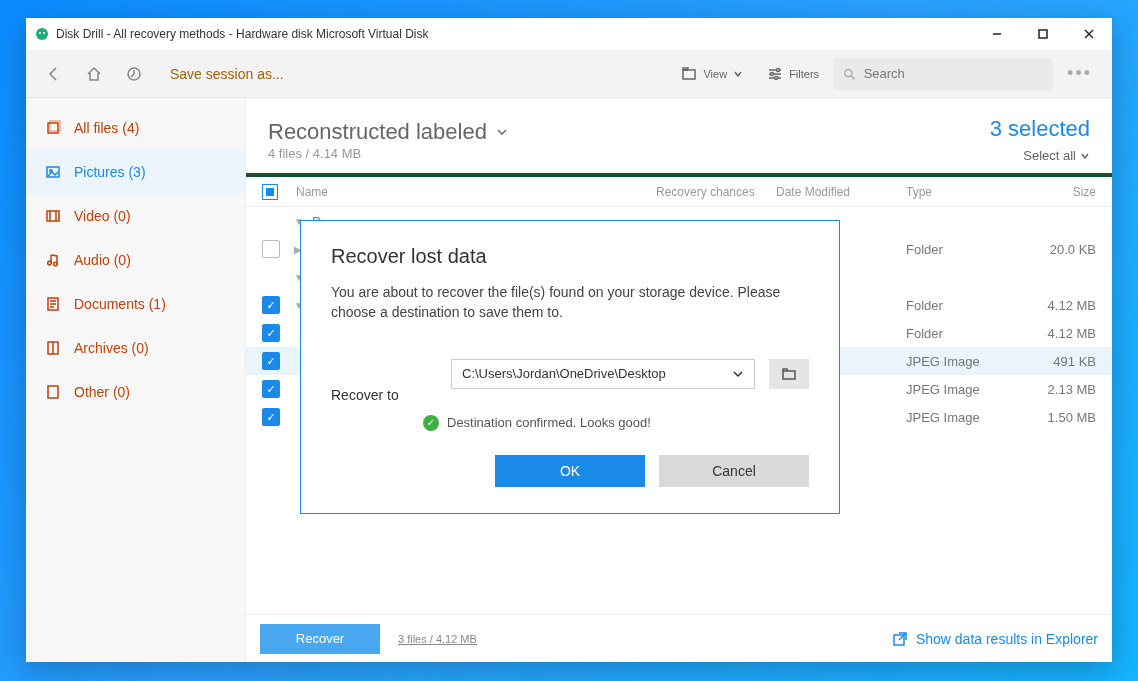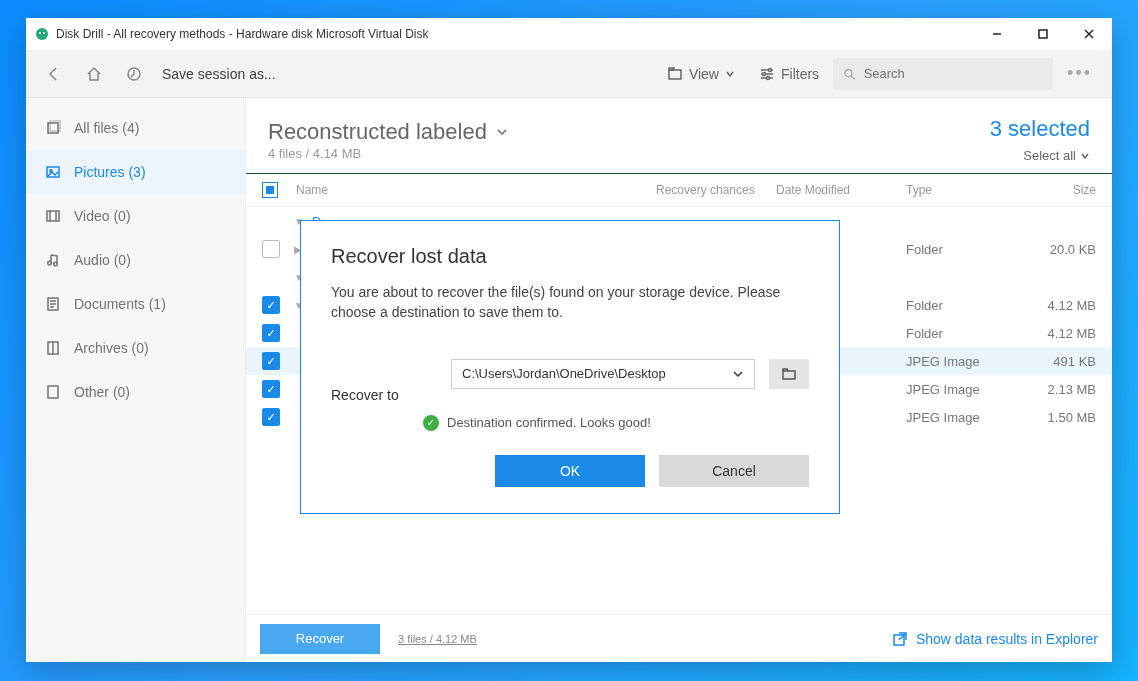--- a/index.html
+++ b/index.html
@@ -4,39 +4,39 @@
 <style>
   * { box-sizing: border-box; margin: 0; padding: 0; font-family: "Segoe UI", -apple-system, sans-serif; }
   body { background: linear-gradient(135deg, #0a8cff 0%, #2aa0ff 50%, #14b4ff 100%); width: 1138px; height: 681px; overflow: hidden; position: relative; }
   .window { position: absolute; top: 18px; left: 26px; width: 1086px; height: 644px; background: #fff; box-shadow: 0 8px 30px rgba(0,0,0,0.25); display: flex; flex-direction: column; }
   .titlebar { height: 32px; background: #fff; display: flex; align-items: center; padding: 0 0 0 8px; font-size: 12px; color: #333; }
   .titlebar .appicon { width: 16px; height: 16px; margin-right: 6px; }
   .titlebar .wctrl { margin-left: auto; display: flex; }
   .titlebar .wctrl div { width: 46px; height: 32px; display: flex; align-items: center; justify-content: center; color: #222; cursor: pointer; }
   .toolbar { height: 48px; background: #f3f3f3; display: flex; align-items: center; padding: 0 10px; border-bottom: 1px solid #e6e6e6; gap: 4px; }
   .tbtn { width: 36px; height: 36px; display: flex; align-items: center; justify-content: center; color: #888; border-radius: 3px; cursor: pointer; }
-  .save-session { color: #404040; font-size: 14px; margin-left: 6px; cursor: pointer; }
+  .save-session { color: #a16207; font-size: 14px; margin-left: 14px; cursor: pointer; }
   .toolbar .spacer { flex: 1; }
-  .tchip { display: flex; align-items: center; gap: 6px; color: #666; font-size: 14px; padding: 0 10px; height: 36px; cursor: pointer; }
+  .tchip { display: flex; align-items: center; gap: 6px; color: #666; font-size: 11px; padding: 0 10px; height: 36px; cursor: pointer; }
   .searchbox { display: flex; align-items: center; background: #eaeaea; border-radius: 4px; height: 32px; width: 220px; padding: 0 10px; color: #aaa; gap: 8px; }
   .searchbox input { border: none; background: transparent; outline: none; font-size: 13px; color: #666; width: 100%; }
   .dots { color: #aaa; font-size: 18px; padding: 0 10px; cursor: pointer; letter-spacing: 2px; }
   .body { flex: 1; display: flex; min-height: 0; background: #fff; }
   .sidebar { width: 220px; background: #f7f7f7; border-right: 1px solid #eee; padding-top: 8px; }
-  .sbrow { display: flex; align-items: center; gap: 12px; height: 44px; padding: 0 18px; color: #737373; font-size: 14px; cursor: pointer; }
+  .sbrow { display: flex; align-items: center; gap: 12px; height: 44px; padding: 0 18px; color: #c2410c; font-size: 14px; cursor: pointer; }
   .sbrow.active { color: #1a89e8; background: #edf5fc; }
   .sbrow .ico { width: 18px; height: 18px; display: flex; align-items: center; justify-content: center; }
   .main { flex: 1; display: flex; flex-direction: column; position: relative; }
   .mheader { padding: 18px 22px 10px; display: flex; align-items: center; }
   .mh-l .title { font-size: 22px; color: #666; display: flex; align-items: center; gap: 8px; }
   .mh-l .sub { font-size: 13px; color: #999; margin-top: 1px; }
   .mh-r { margin-left: auto; text-align: right; }
   .mh-r .sel { font-size: 22px; color: #1a89e8; }
   .mh-r .sall { font-size: 13px; color: #666; margin-top: 6px; display: flex; align-items: center; justify-content: flex-end; gap: 4px; cursor: pointer; }
-  .thead { display: flex; align-items: center; height: 34px; border-top: 1px solid #14532d; border-bottom: 1px solid #eee; padding: 0 16px; font-size: 12px; color: #999; }
+  .thead { display: flex; align-items: center; height: 34px; border-top: 4px solid #14532d; border-bottom: 1px solid #eee; padding: 0 16px; font-size: 12px; color: #999; }
   .col-chk { width: 34px; }
   .col-name { flex: 1; }
   .col-rec { width: 120px; }
   .col-date { width: 130px; }
   .col-type { width: 110px; }
   .col-size { width: 80px; text-align: right; }
   .rows { flex: 1; overflow: auto; }
   .row { display: flex; align-items: center; height: 28px; padding: 0 16px; font-size: 13px; color: #555; }
   .row.sel { background: #eaf4fd; }
   .row .chk { width: 18px; height: 18px; border: 1px solid #bbb; border-radius: 2px; display: flex; align-items: center; justify-content: center; margin-right: 14px; }

